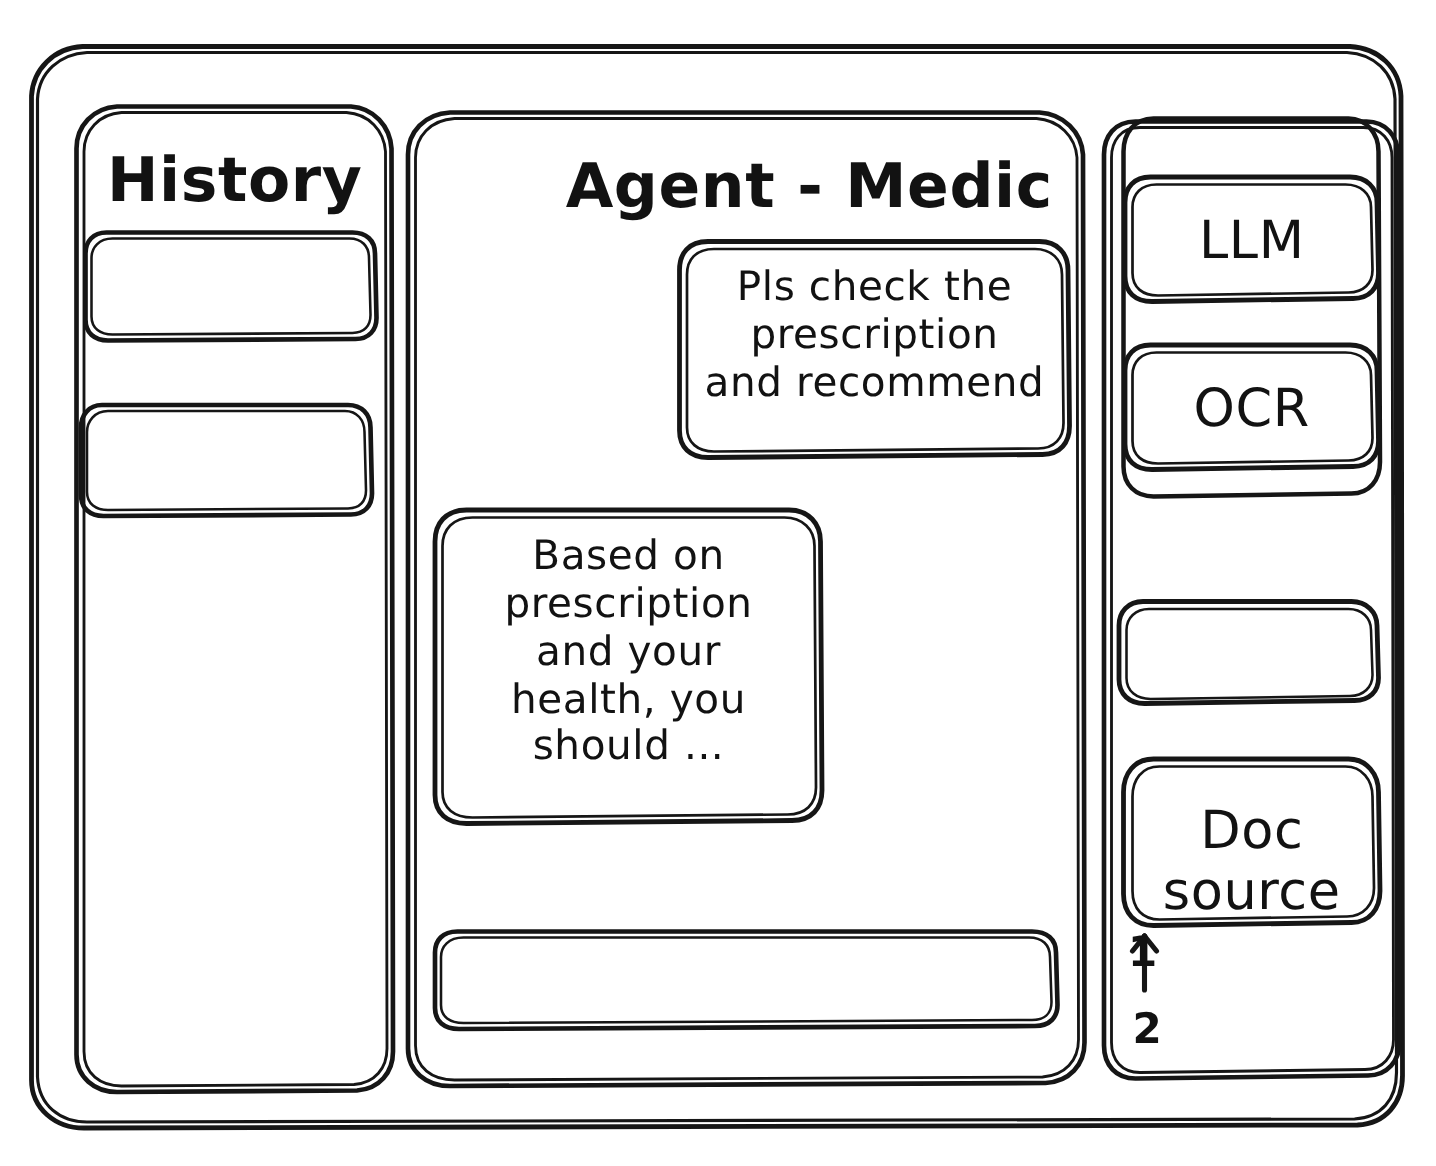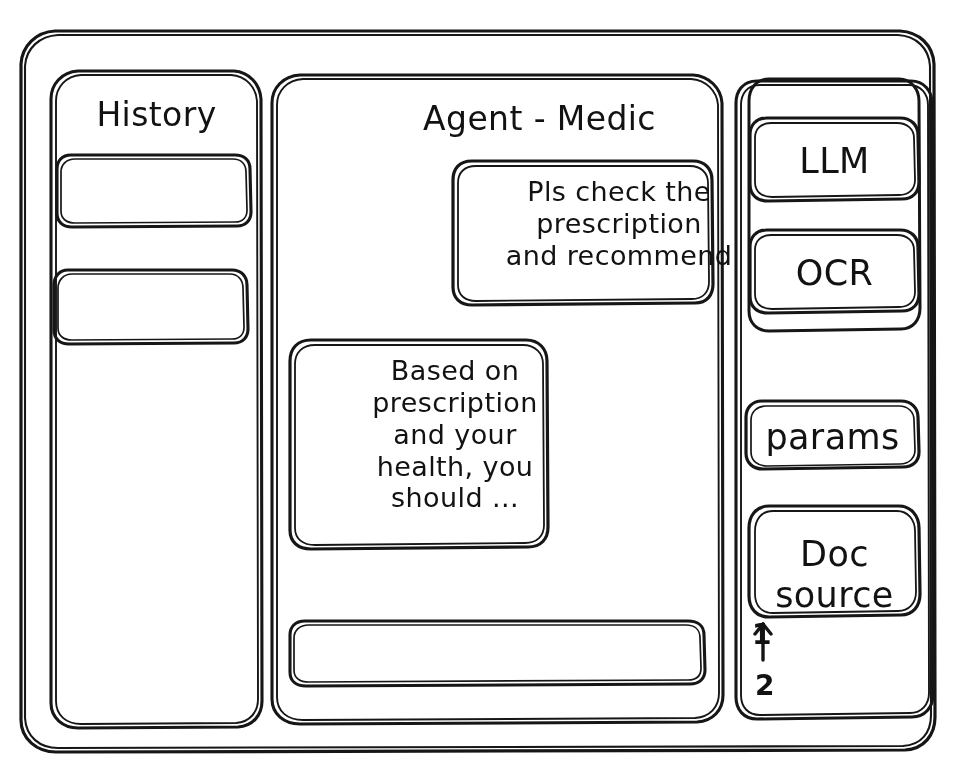--- a/index.html
+++ b/index.html
@@ -39,28 +39,27 @@
     font-family: "DejaVu Sans", sans-serif;
     color: #121212;
     text-align: center;
     line-height: 1.18;
     letter-spacing: 0.4px;
     white-space: pre-line;
     user-select: none;
   }
 
   .panel-title {
-    font-size: 33px;
-    font-weight: 400;
+    font-size: 41px;
+    font-weight: 700;
   }
 
   .bubble-text {
     font-size: 27px;
     font-weight: 500;
-    margin-left: 36px;
   }
 
   .tool-label {
     font-size: 35px;
     font-weight: 400;
   }
 
   .src-num {
     font-size: 28px;
     font-weight: 700;
@@ -195,23 +194,20 @@
   <div class="hit" style="left:749px; top:79px; width:171px; height:252px;"></div>
 
   <div class="hit" style="left:750px; top:118px; width:169px; height:83px; cursor:pointer;">
     <div class="lbl tool-label" style="left:0; top:23px; width:169px;">LLM</div>
   </div>
 
   <div class="hit" style="left:750px; top:230px; width:169px; height:102px; cursor:pointer;">
     <div class="lbl tool-label" style="left:0; top:23px; width:169px;">OCR</div>
   </div>
 
-  <div class="hit" style="left:746px; top:401px; width:173px; height:68px; cursor:pointer;">
-    <div class="lbl tool-label" style="left:0; top:16px; width:173px;">params</div>
-  </div>
 
   <div class="hit" style="left:749px; top:506px; width:171px; height:111px; cursor:pointer;">
     <div class="lbl tool-label" style="left:0; top:28px; width:171px;">Doc
 source</div>
   </div>
 
   <div class="hit" style="left:752px; top:614px; width:150px; height:40px; cursor:pointer;">
     <div class="lbl src-num" style="left:0; top:4px; width:150px;">1</div>
   </div>
 

